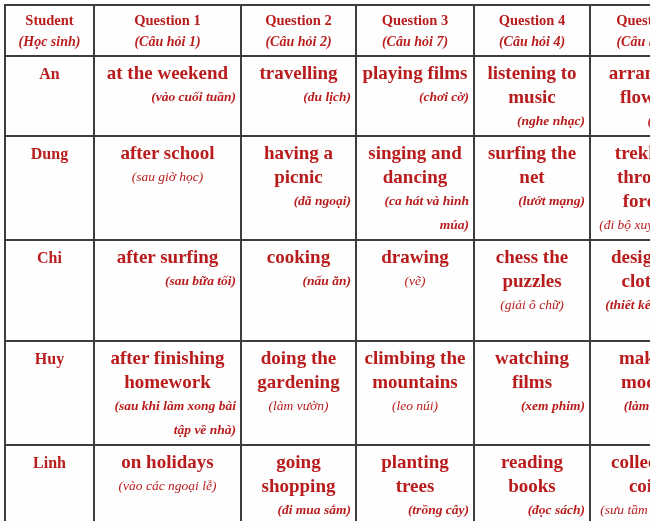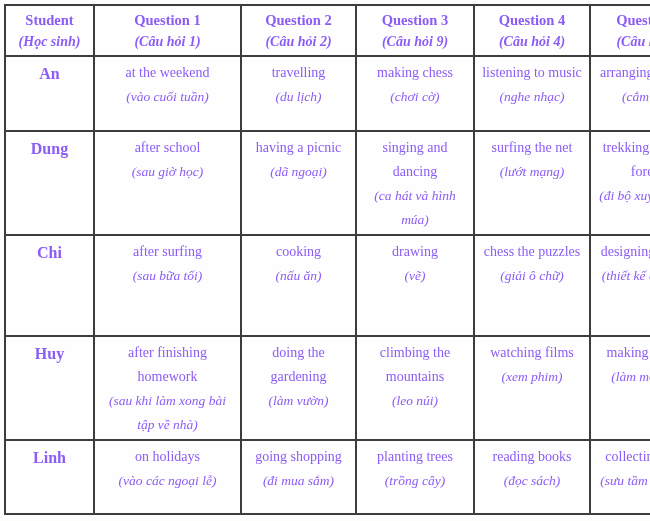--- a/index.html
+++ b/index.html
@@ -1,21 +1,21 @@
 <!DOCTYPE html>
 <html><head>
 <meta charset="utf-8">
 <style>
   html,body{margin:0;padding:0;background:#ffffff;}
   .page{
     position:relative;
     width:650px;height:521px;
     background:#fdfdfc;
     font-family:"Liberation Serif","DejaVu Serif",serif;
-    color:#8b5cf6;
+    color:#b91c1c;
     overflow:hidden;
   }
   table.tbl{
     position:absolute;left:4px;top:4px;
     width:644px;
     border-collapse:collapse;
     table-layout:fixed;
     background:#fefefe;
   }
   .tbl th,.tbl td{
@@ -31,23 +31,23 @@
   
   .hrow{height:47px}
   .r0{height:75px}.r1{height:100px}.r2{height:101px}
   .r3{height:100px}.r4{height:74px}
   
   .hl{font-weight:bold;font-size:14.5px;line-height:22px;padding-top:1px;}
   .hs{font-style:italic;font-size:14px;line-height:22px;}
   .hs.b{font-weight:bold;font-family:Liberation Serif, serif;}
   
   .stud{font-weight:bold;font-size:16px;line-height:20px;padding-top:5px;}
-  .en{font-size:14px;line-height:24px;padding-top:2px;}
+  .en{font-size:19px;line-height:24px;padding-top:2px;font-weight:bold;}
   .vi{font-style:italic;font-size:13.5px;line-height:24px;}
-  .vi.b{font-weight:normal;}
+  .vi.b{font-weight:bold;text-align:right;}
 </style>
 </head>
 <body>
 
 <div class="page">
   <table class="tbl">
     <thead>
       <tr class="hrow" id="header-row">
           <th class="col0">
             <div class="hl">Student</div>
@@ -56,21 +56,21 @@
           <th class="col1">
             <div class="hl">Question 1</div>
             <div class="hs b">(Câu hỏi 1)</div>
           </th>
           <th class="col2">
             <div class="hl">Question 2</div>
             <div class="hs">(Câu hỏi 2)</div>
           </th>
           <th class="col3">
             <div class="hl">Question 3</div>
-            <div class="hs">(Câu hỏi 9)</div>
+            <div class="hs">(Câu hỏi 7)</div>
           </th>
           <th class="col4">
             <div class="hl">Question 4</div>
             <div class="hs b">(Câu hỏi 4)</div>
           </th>
           <th class="col5">
             <div class="hl">Question 5</div>
             <div class="hs b">(Câu hỏi 5)</div>
           </th>
         </tr>
@@ -82,21 +82,21 @@
           </td>
           <td>
             <div class="en">at the weekend</div>
             <div class="vi b">(vào cuối tuần)</div>
           </td>
           <td>
             <div class="en">travelling</div>
             <div class="vi b">(du lịch)</div>
           </td>
           <td>
-            <div class="en">making chess</div>
+            <div class="en">playing films</div>
             <div class="vi b">(chơi cờ)</div>
           </td>
           <td>
             <div class="en">listening to music</div>
             <div class="vi b">(nghe nhạc)</div>
           </td>
           <td>
             <div class="en">arranging flowers</div>
             <div class="vi b">(cắm hoa)</div>
           </td>

